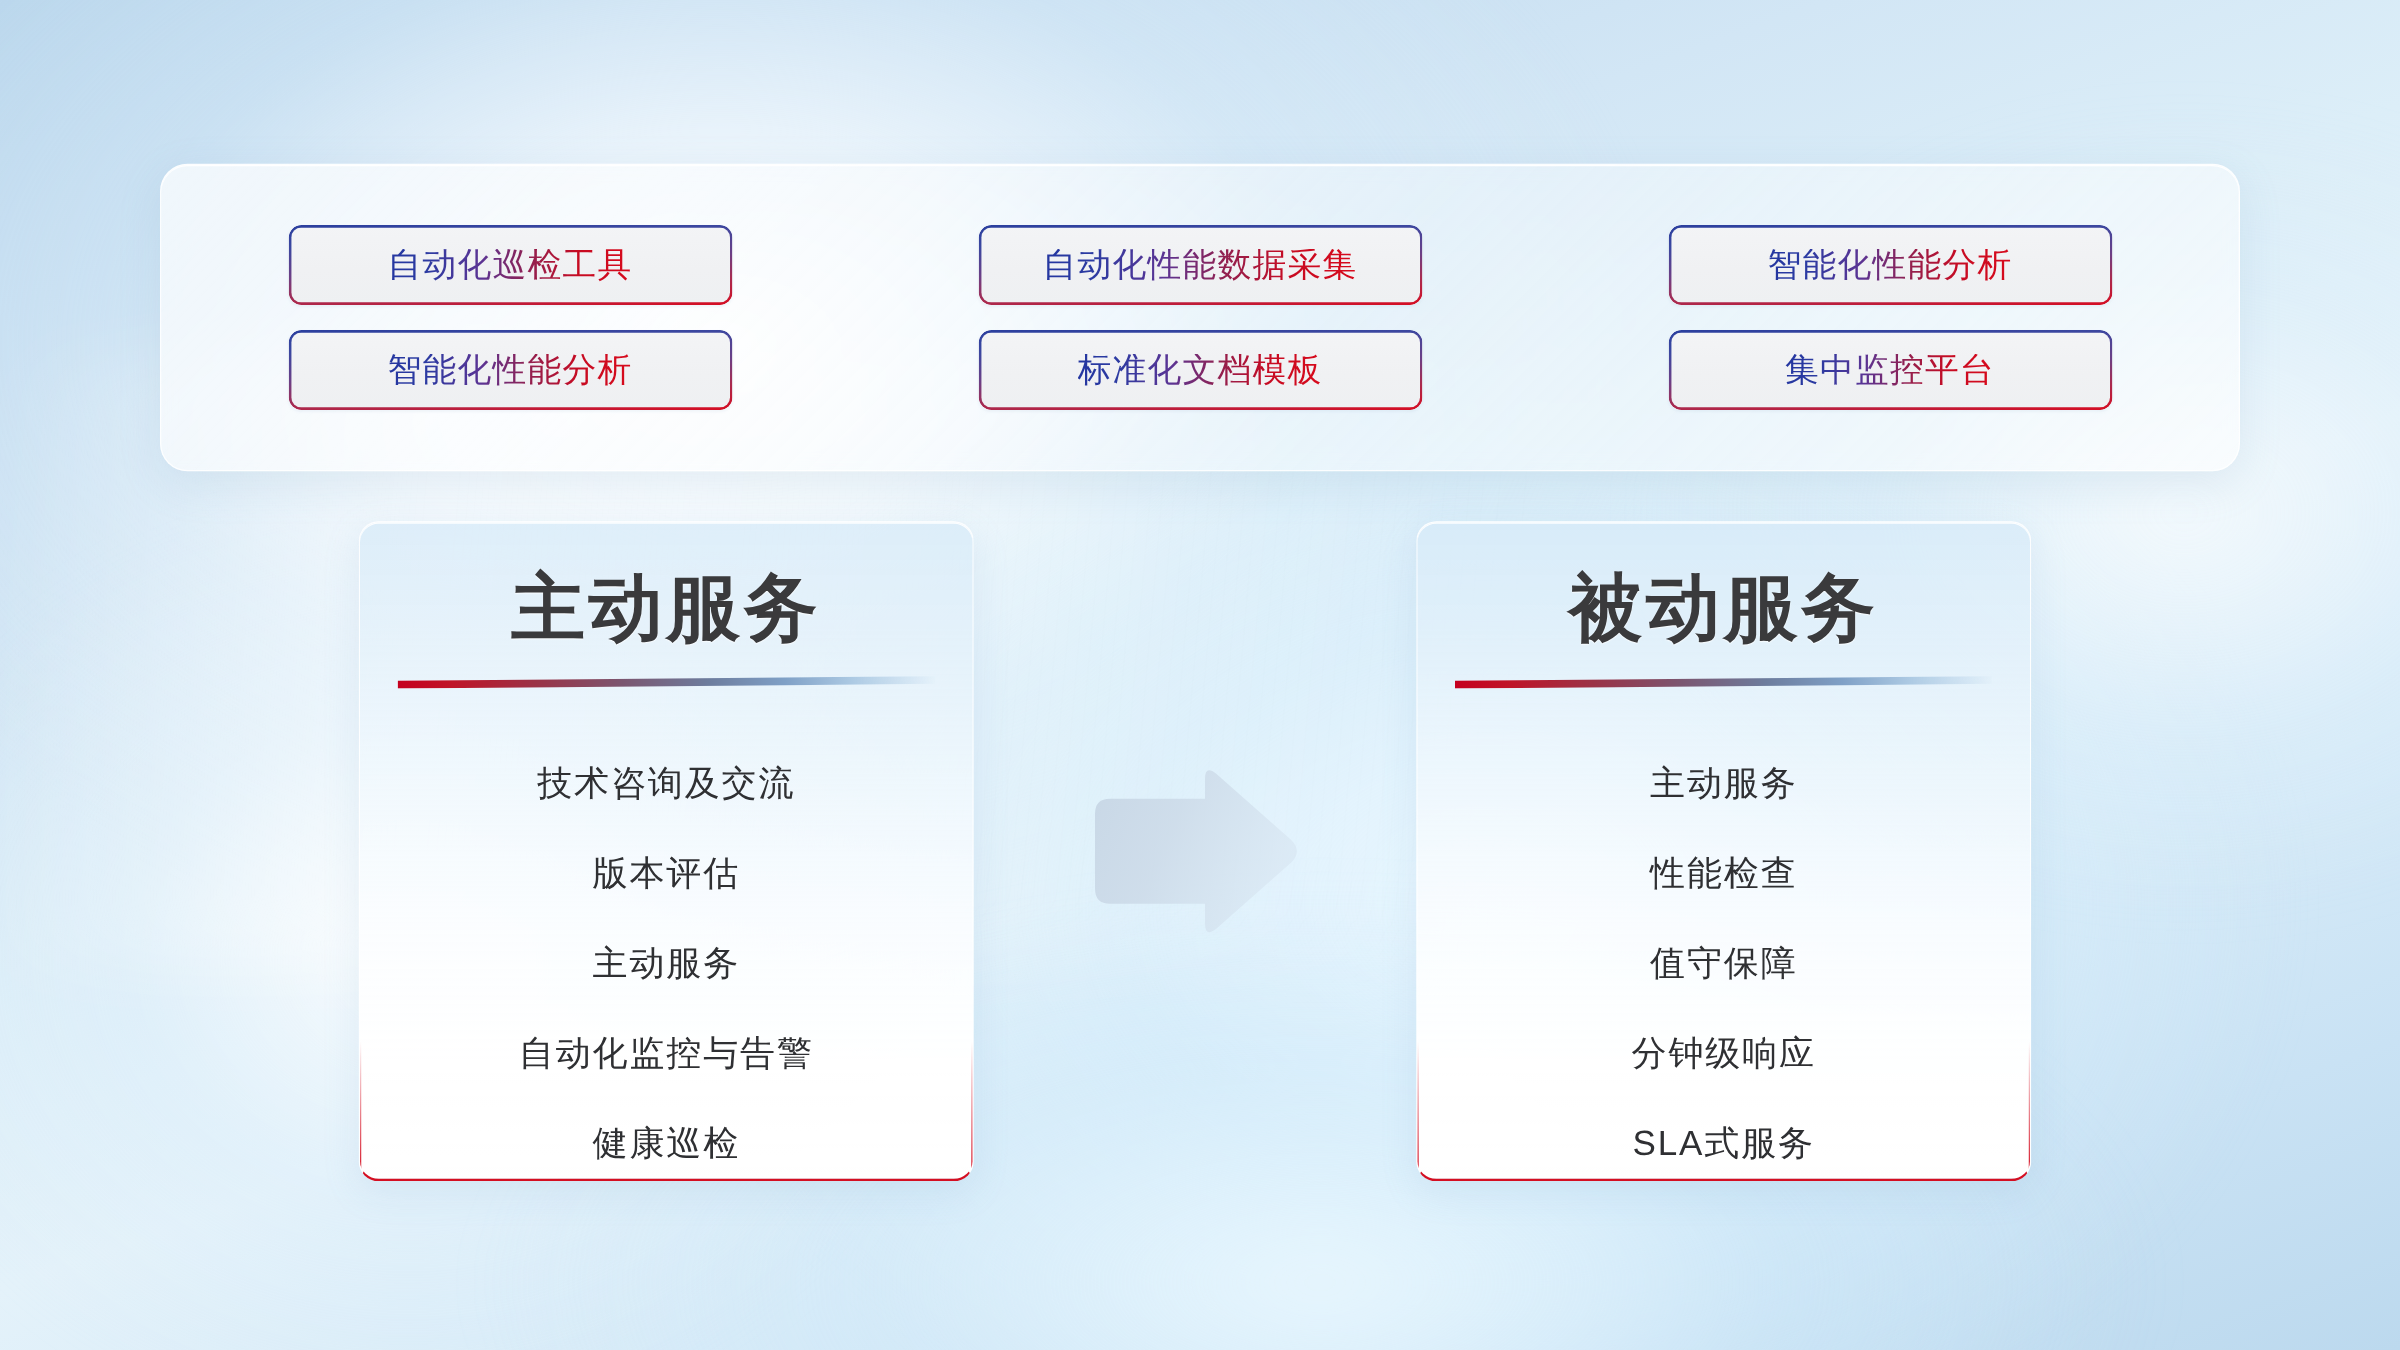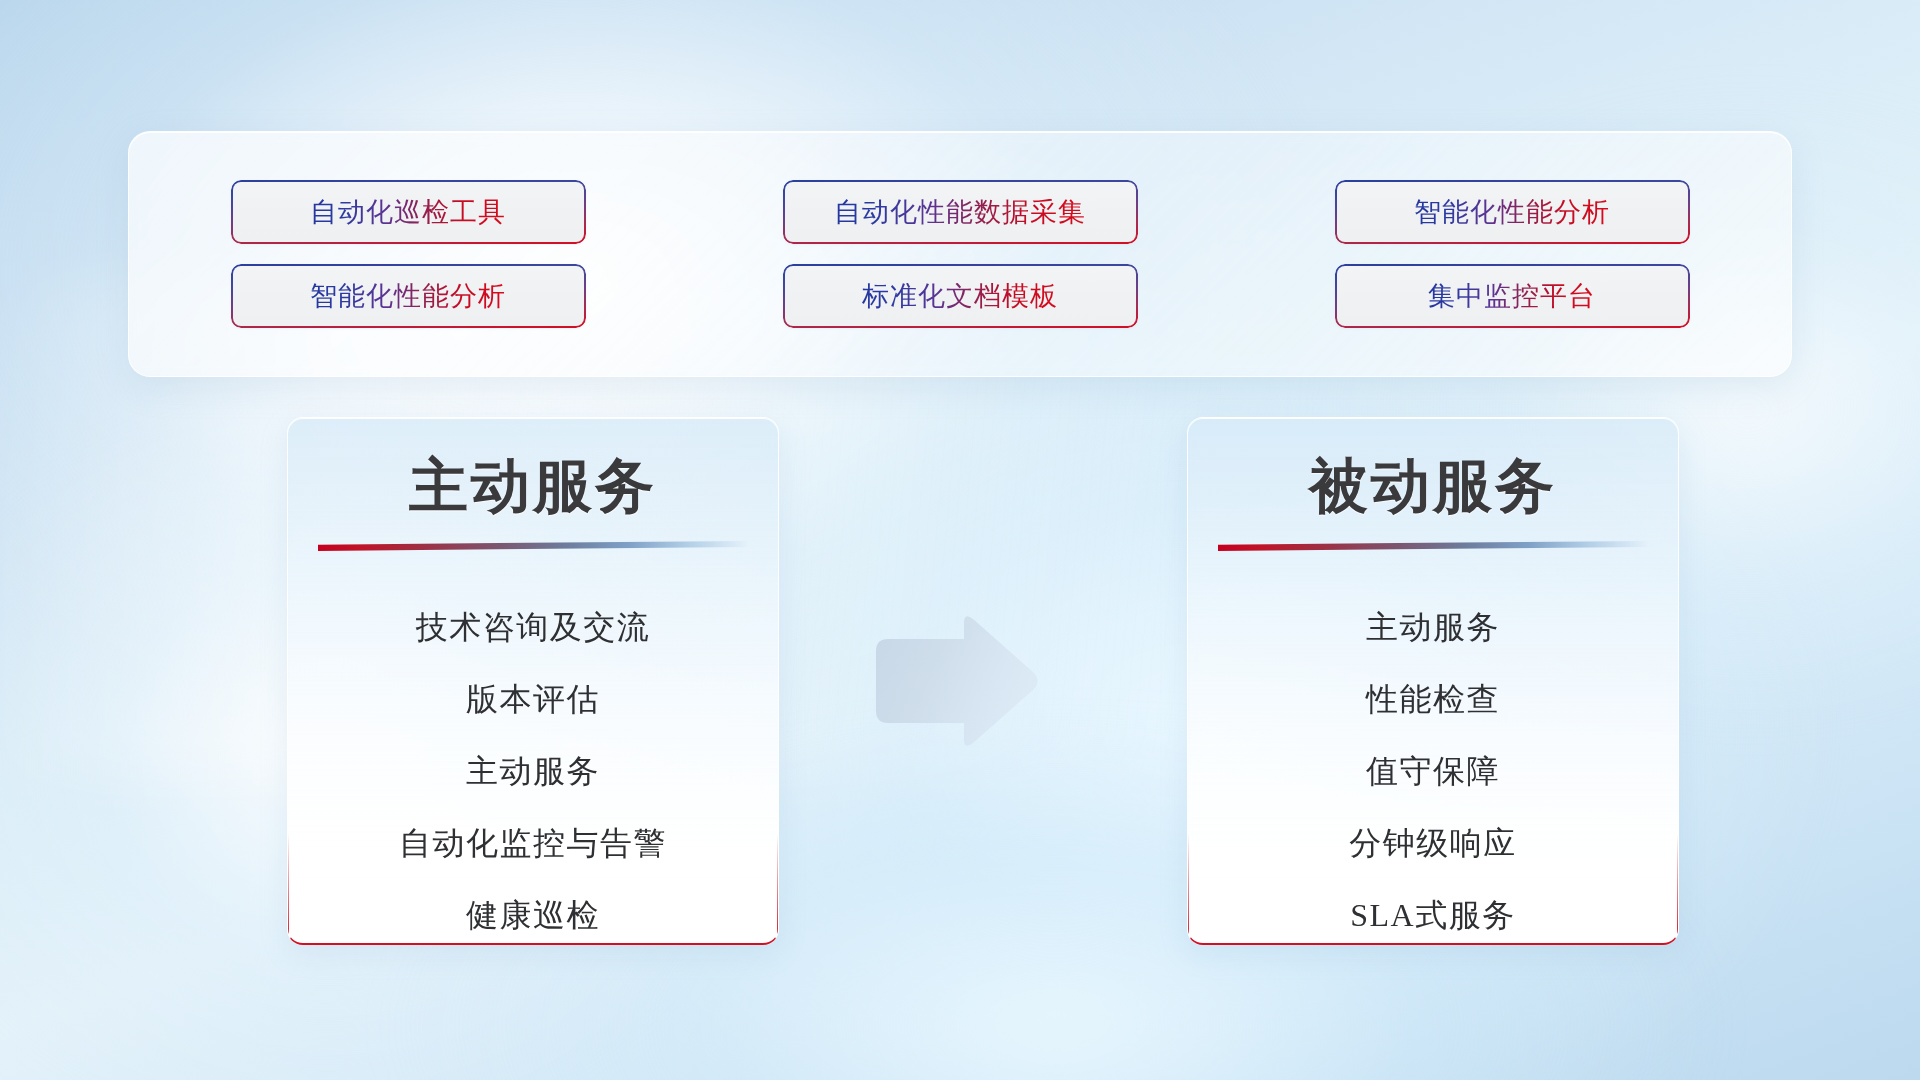--- a/index.html
+++ b/index.html
@@ -231,21 +231,21 @@
   }
   .card::before {
     left: -1px;
     background: linear-gradient(0deg, #d40f22 0%, rgba(212,15,34,0.0) 100%);
   }
   .card::after {
     right: -1px;
     background: linear-gradient(0deg, #d40f22 0%, rgba(212,15,34,0.0) 100%);
   }
   #card-proactive { left: 287px; }
-  #card-reactive  { left: 1187px; }
+  #card-reactive  { left: 1133px; }
 
   .card-title {
     position: relative;
     margin-top: 36px;
     text-align: center;
     font-size: 59px;
     font-weight: 700;
     letter-spacing: 3px;
     color: #3a3a3c;
     line-height: 1.1;
@@ -277,30 +277,29 @@
 
   .card-list {
     position: relative;
     margin-top: 40px;
     display: flex;
     flex-direction: column;
     align-items: center;
     gap: 0;
   }
   .card-list-item {
-    font-size: 32px;
+    font-size: 28px;
     color: #2f3033;
     letter-spacing: 1.5px;
     line-height: 1;
     height: 72px;
     display: flex;
     align-items: center;
     justify-content: center;
     white-space: nowrap;
-    font-family: Liberation Serif, serif;
   }
 
   
   #flow-arrow {
     position: absolute;
     left: 872px;
     top: 613px;
     width: 168px;
     height: 136px;
   }

